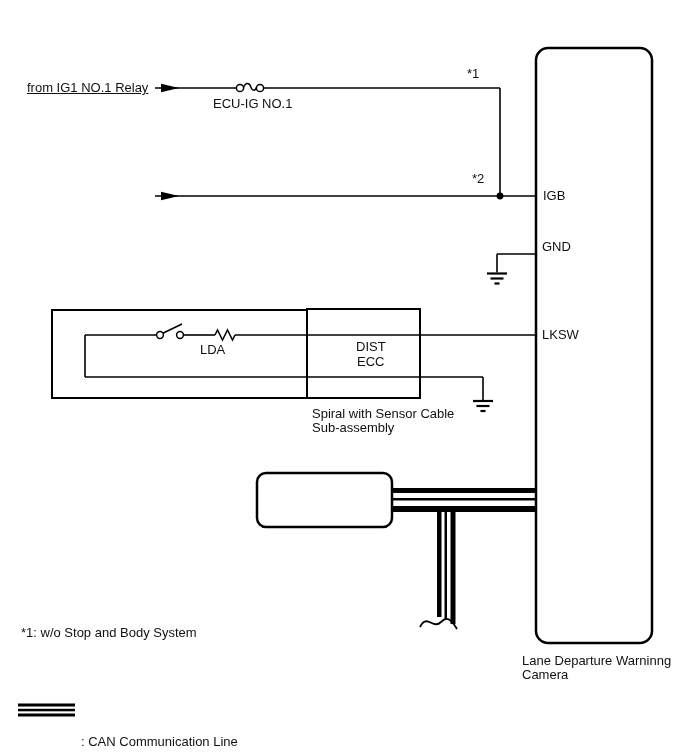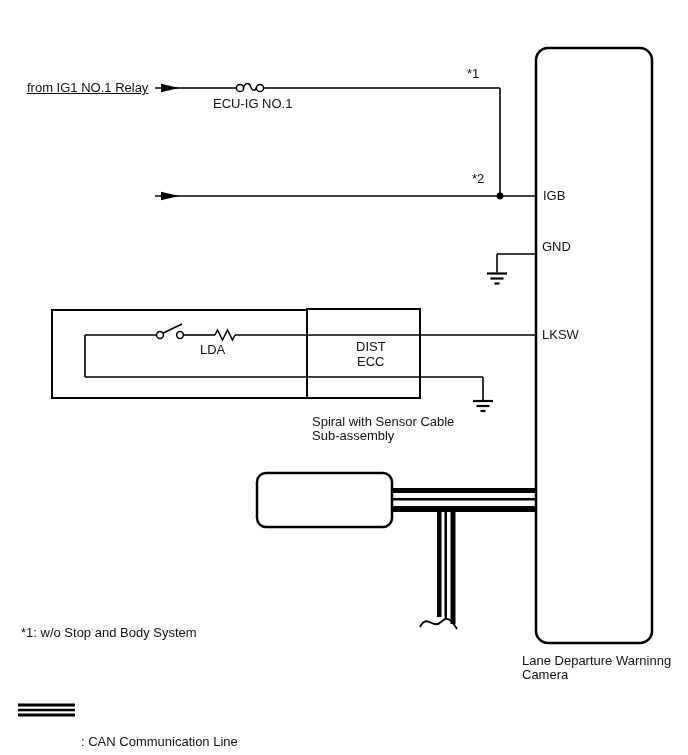--- a/index.html
+++ b/index.html
@@ -109,21 +109,21 @@
   <div class="label" style="left:472px;top:172px;">*2</div>
 
   <div class="label" style="left:543px;top:189px;">IGB</div>
   <div class="label" style="left:542px;top:240px;">GND</div>
   <div class="label" style="left:542px;top:328px;">LKSW</div>
 
   <div class="label" style="left:356px;top:317px;margin-top:23px;">DIST</div>
   <div class="label" style="left:357px;top:355px;">ECC</div>
   <div class="label" style="left:156px;top:343px;margin-left:44px;">LDA</div>
 
-  <div class="label" style="left:312px;top:407px;margin-top:8px;">Spiral with Sensor Cable
+  <div class="label" style="left:312px;top:407px;">Spiral with Sensor Cable
 Sub-assembly</div>
   <div class="label" style="left:522px;top:654px;">Lane Departure Warninng
 Camera</div>
 
   <div class="label" style="left:21px;top:626px;">*1: w/o Stop and Body System</div>
   <div class="label" style="left:81px;top:735px;">: CAN Communication Line</div>
 
 </div>
 
 </body></html>

